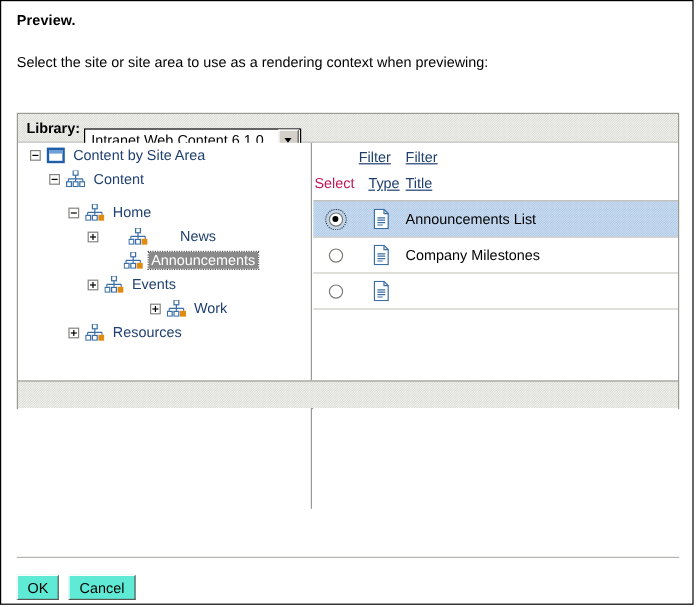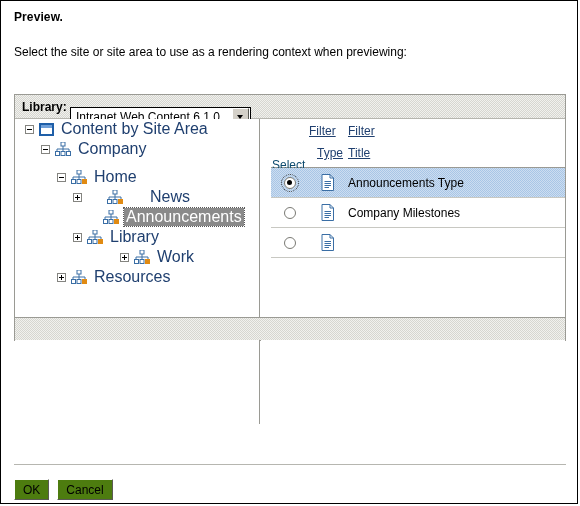--- a/index.html
+++ b/index.html
@@ -147,21 +147,20 @@
     background: #ffffff;
   }
   #list-pane {
     position: absolute;
     left: 246px;
     top: 24px;
     right: 0;
     height: 305px;
     overflow: hidden;
     background: #ffffff;
-    padding-left: 10px;
   }
   #panel-footer {
     position: absolute;
     left: 0;
     bottom: 0;
     width: 100%;
     height: 23px;
     border-top: 1px solid #9a9a94;
     box-sizing: border-box;
   }
@@ -227,21 +226,21 @@
     content: "";
     position: absolute;
     left: 0; top: 0; right: 0;
     height: 3px;
     background: #6f9fd8;
   }
   
   .ticon.sa svg { display: block; }
 
   .tlabel {
-    font-size: 16px;
+    font-size: 12px;
     color: #1f3f6f;
     padding: 0 2px;
   }
   .tree-row.selected .tlabel {
     background: #8a8a8a;
     color: #ffffff;
     outline: 1px dotted #5a5a5a;
   }
 
   
@@ -254,21 +253,21 @@
     position: absolute;
     font-size: 12px;
     color: #000000;
   }
   .hcell a {
     color: #1f3f6f;
     text-decoration: underline;
   }
   #h-filter-type  { left: 38px; top: 5px; }
   #h-filter-title { left: 77px; top: 5px; }
-  #h-select { left: 1px;  top: 27px; color:#0c4a6e;margin-top:12px; }
+  #h-select { left: 1px;  top: 27px; color:#be185d; }
   #h-type   { left: 38px; top: 27px; text-decoration: underline; color:#1f3f6f;margin-left:8px; }
   #h-title  { left: 77px; top: 27px; text-decoration: underline; color:#1f3f6f; }
 
   .lrow {
     position: relative;
     height: 29px;
     border-bottom: 1px solid #c8c8c2;
     display: flex;
     align-items: center;
   }
@@ -331,21 +330,21 @@
     left: 13px;
     top: 478px;
     display: flex;
     gap: 8px;
   }
   .btn {
     min-width: 34px;
     height: 21px;
     box-sizing: border-box;
     padding: 0 8px;
-    background: #4d7c0f;
+    background: #5eead4;
     border-top: 1px solid #ffffff;
     border-left: 1px solid #ffffff;
     border-right: 1px solid #5a5a54;
     border-bottom: 1px solid #5a5a54;
     font-family: "Liberation Sans", sans-serif;
     font-size: 12px;
     color: #000000;
     display: flex;
     align-items: center;
     justify-content: center;
@@ -381,21 +380,21 @@
             <span class="twisty minus"></span>
             <span class="ticon sa">
               <svg width="16" height="14" viewBox="0 0 16 14">
                 <rect x="6" y="0" width="4" height="4" fill="#ffffff" stroke="#3a6ea5" stroke-width="1"></rect>
                 <path d="M8 4 L8 7 M2 7 L14 7 M2 7 L2 9 M8 7 L8 9 M14 7 L14 9" stroke="#3a6ea5" stroke-width="1" fill="none"></path>
                 <rect x="0.5" y="9.5" width="4" height="4" fill="#ffffff" stroke="#3a6ea5" stroke-width="1"></rect>
                 <rect x="6" y="9.5" width="4" height="4" fill="#ffffff" stroke="#3a6ea5" stroke-width="1"></rect>
                 <rect x="11.5" y="9.5" width="4" height="4" fill="#ffffff" stroke="#3a6ea5" stroke-width="1"></rect>
               </svg>
             </span>
-            <span class="tlabel">Company</span>
+            <span class="tlabel">Content</span>
           </div>
           <div class="tree-row" style="padding-left: 42px; margin-top: 8px;">
             <span class="twisty minus"></span>
             <span class="ticon sa">
               <svg width="16" height="14" viewBox="0 0 16 14">
                 <rect x="6" y="0" width="4" height="4" fill="#ffffff" stroke="#3a6ea5" stroke-width="1"></rect>
                 <path d="M8 4 L8 7 M2 7 L14 7 M2 7 L2 9 M8 7 L8 9 M14 7 L14 9" stroke="#3a6ea5" stroke-width="1" fill="none"></path>
                 <rect x="0.5" y="9.5" width="4" height="4" fill="#ffffff" stroke="#3a6ea5" stroke-width="1"></rect>
                 <rect x="6" y="9.5" width="4" height="4" fill="#ffffff" stroke="#3a6ea5" stroke-width="1"></rect>
                 <rect x="11.5" y="9.5" width="4" height="4" fill="#e08a12" stroke="#e08a12" stroke-width="1"></rect>
@@ -433,21 +432,21 @@
             <span class="twisty plus"></span>
             <span class="ticon sa">
               <svg width="16" height="14" viewBox="0 0 16 14">
                 <rect x="6" y="0" width="4" height="4" fill="#ffffff" stroke="#3a6ea5" stroke-width="1"></rect>
                 <path d="M8 4 L8 7 M2 7 L14 7 M2 7 L2 9 M8 7 L8 9 M14 7 L14 9" stroke="#3a6ea5" stroke-width="1" fill="none"></path>
                 <rect x="0.5" y="9.5" width="4" height="4" fill="#ffffff" stroke="#3a6ea5" stroke-width="1"></rect>
                 <rect x="6" y="9.5" width="4" height="4" fill="#ffffff" stroke="#3a6ea5" stroke-width="1"></rect>
                 <rect x="11.5" y="9.5" width="4" height="4" fill="#e08a12" stroke="#e08a12" stroke-width="1"></rect>
               </svg>
             </span>
-            <span class="tlabel">Library</span>
+            <span class="tlabel">Events</span>
           </div>
           <div class="tree-row" style="padding-left: 42px; justify-content: center;">
             <span class="twisty plus"></span>
             <span class="ticon sa">
               <svg width="16" height="14" viewBox="0 0 16 14">
                 <rect x="6" y="0" width="4" height="4" fill="#ffffff" stroke="#3a6ea5" stroke-width="1"></rect>
                 <path d="M8 4 L8 7 M2 7 L14 7 M2 7 L2 9 M8 7 L8 9 M14 7 L14 9" stroke="#3a6ea5" stroke-width="1" fill="none"></path>
                 <rect x="0.5" y="9.5" width="4" height="4" fill="#ffffff" stroke="#3a6ea5" stroke-width="1"></rect>
                 <rect x="6" y="9.5" width="4" height="4" fill="#ffffff" stroke="#3a6ea5" stroke-width="1"></rect>
                 <rect x="11.5" y="9.5" width="4" height="4" fill="#e08a12" stroke="#e08a12" stroke-width="1"></rect>
@@ -490,21 +489,21 @@
             </div>
             <div class="type-cell">
               <span class="doc-icon">
                 <svg width="14" height="17" viewBox="0 0 14 17">
                   <path d="M1 0.5 H9 L12.5 4 V16.5 H1 Z" fill="#ffffff" stroke="#3a6ea5" stroke-width="1"></path>
                   <path d="M9 0.5 V4 H12.5" fill="none" stroke="#3a6ea5" stroke-width="1"></path>
                   <path d="M3.5 7.5 H10 M3.5 9.5 H10 M3.5 11.5 H10 M3.5 13.5 H8" stroke="#3a6ea5" stroke-width="1"></path>
                 </svg>
               </span>
             </div>
-            <div class="title-cell">Announcements Type</div>
+            <div class="title-cell">Announcements List</div>
           </div>
           <div class="lrow">
             <div class="radio-cell">
               <span class="radio"></span>
             </div>
             <div class="type-cell">
               <span class="doc-icon">
                 <svg width="14" height="17" viewBox="0 0 14 17">
                   <path d="M1 0.5 H9 L12.5 4 V16.5 H1 Z" fill="#ffffff" stroke="#3a6ea5" stroke-width="1"></path>
                   <path d="M9 0.5 V4 H12.5" fill="none" stroke="#3a6ea5" stroke-width="1"></path>

